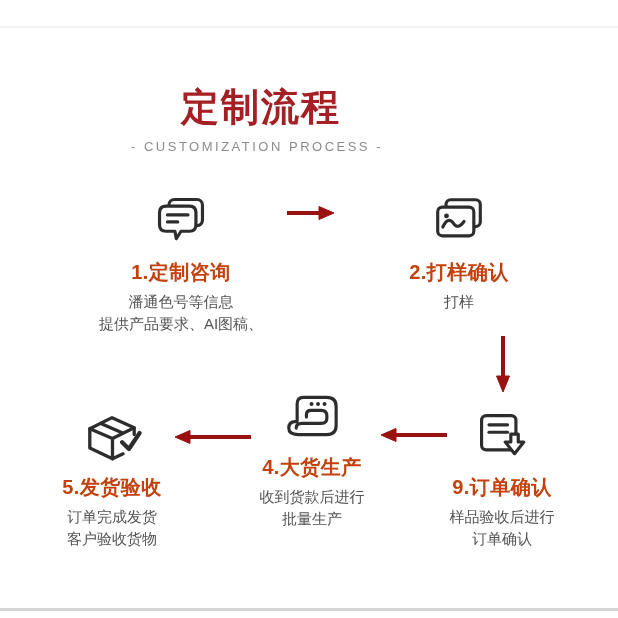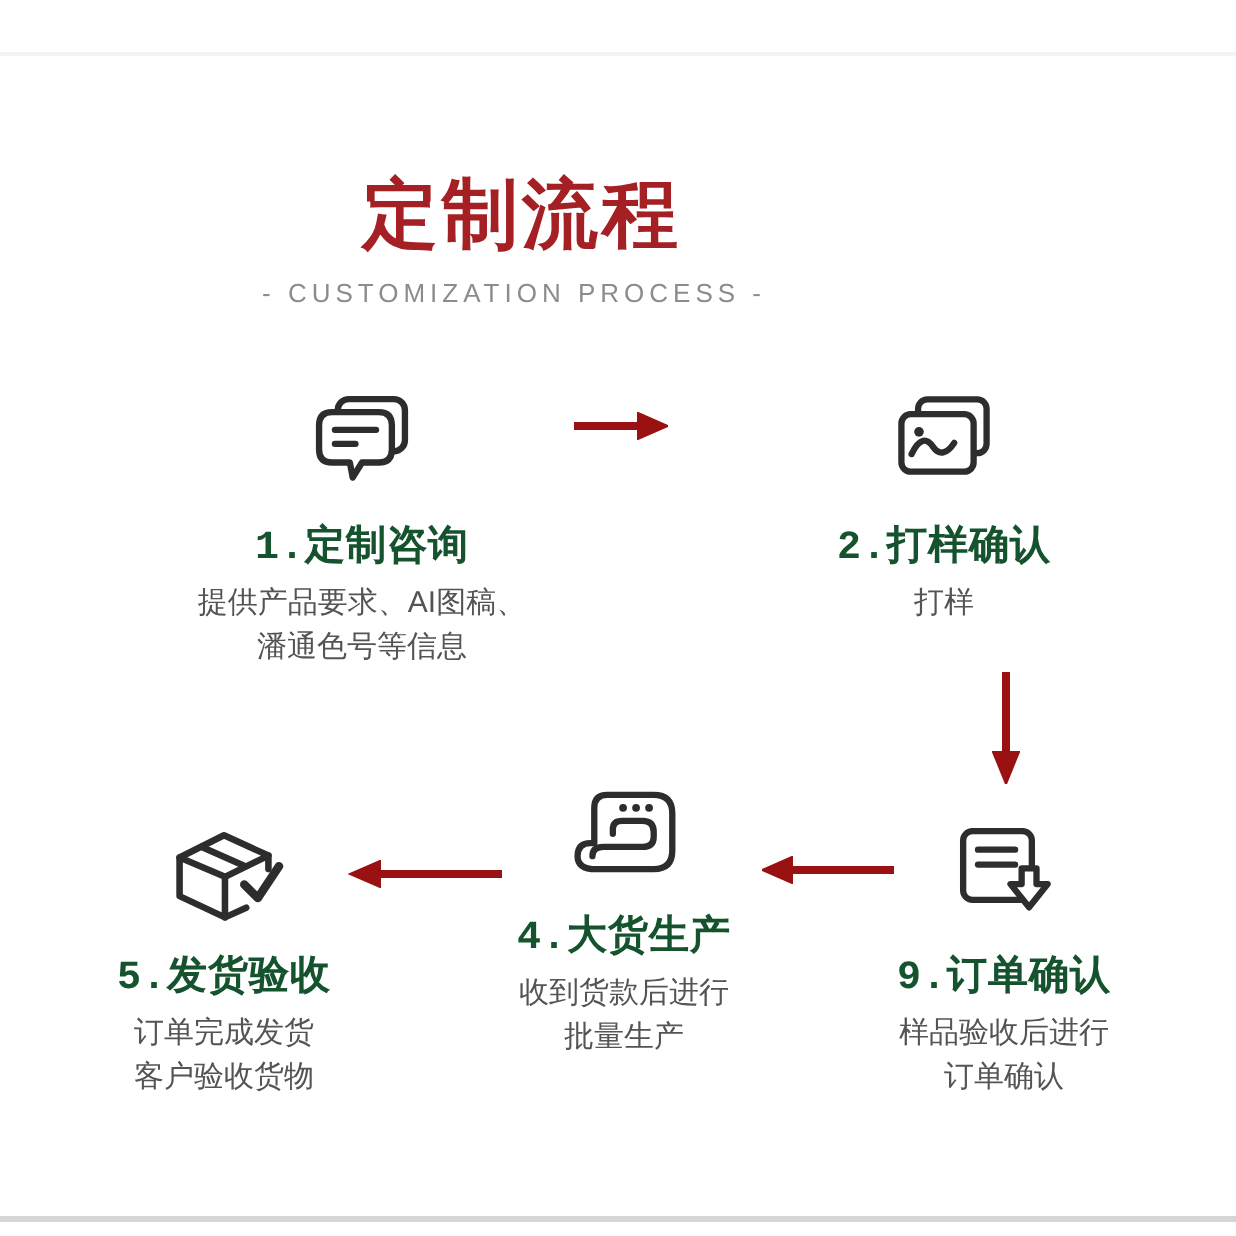--- a/index.html
+++ b/index.html
@@ -35,30 +35,29 @@
     transform:translateX(-50%);
     text-align:center;
   }
   .icon-wrap {
     height:58px;
     display:flex; align-items:center; justify-content:center;
   }
   .step-title {
     margin-top:9px;
     font-size:20px; font-weight:bold; letter-spacing:0.5px;
-    color:#14532d;
-    font-family:Liberation Mono, monospace;
+    color:#c2410c;
   }
   .step-desc {
     margin-top:5px;
     font-size:15px; line-height:22px;
     color:#545454;
   }
   #step1 { left:181px; top:192px; }
-  #step2 { left:472px; top:192px; }
+  #step2 { left:459px; top:192px; }
   #step3 { left:502px; top:407px; }
   #step4 { left:312px; top:387px; }
   #step5 { left:112px; top:407px; }
   .arrow { position:absolute; }
   #arrow-1-2 { left:286px; top:206px; }
   #arrow-2-3 { left:496px; top:335px; }
   #arrow-3-4 { left:381px; top:428px; }
   #arrow-4-5 { left:174px; top:430px; }
   svg.icon { stroke:#2d2d2d; fill:none; stroke-width:3.4; stroke-linecap:round; stroke-linejoin:round; }
   svg.icon .fillwhite { fill:#ffffff; }
@@ -77,22 +76,22 @@
   <div class="icon-wrap">
     <svg class="icon" width="56" height="52" viewBox="0 0 60 54">
       <rect class="fillwhite" x="17" y="4" width="36" height="28" rx="6"></rect>
       <path class="fillwhite" d="M14 11 H39 Q46 11 46 18 V31 Q46 38 39 38 H30 L25 46 L23.5 38 H14 Q7 38 7 31 V18 Q7 11 14 11 Z"></path>
       <path d="M15.5 20.5 H37.5"></path>
       <path d="M15.5 28 H26.5"></path>
     </svg>
   </div>
   <div class="step-title">1.定制咨询</div>
   <div class="step-desc">
+    <div>潘通色号等信息</div>
     <div>提供产品要求、AI图稿、</div>
-    <div>潘通色号等信息</div>
   </div>
 </div>
 
 <div class="step" id="step2">
   <div class="icon-wrap">
     <svg class="icon" width="56" height="50" viewBox="0 0 60 54">
       <rect class="fillwhite" x="16" y="4" width="37" height="29" rx="5"></rect>
       <rect class="fillwhite" x="7" y="12" width="39" height="31" rx="5"></rect>
       <circle class="dot" cx="16.5" cy="21.5" r="2.6"></circle>
       <path d="M12.5 33.5 C16.5 25 20.5 24.5 24 29.5 C27.5 34.5 31.5 33.5 35.5 27.5"></path>

